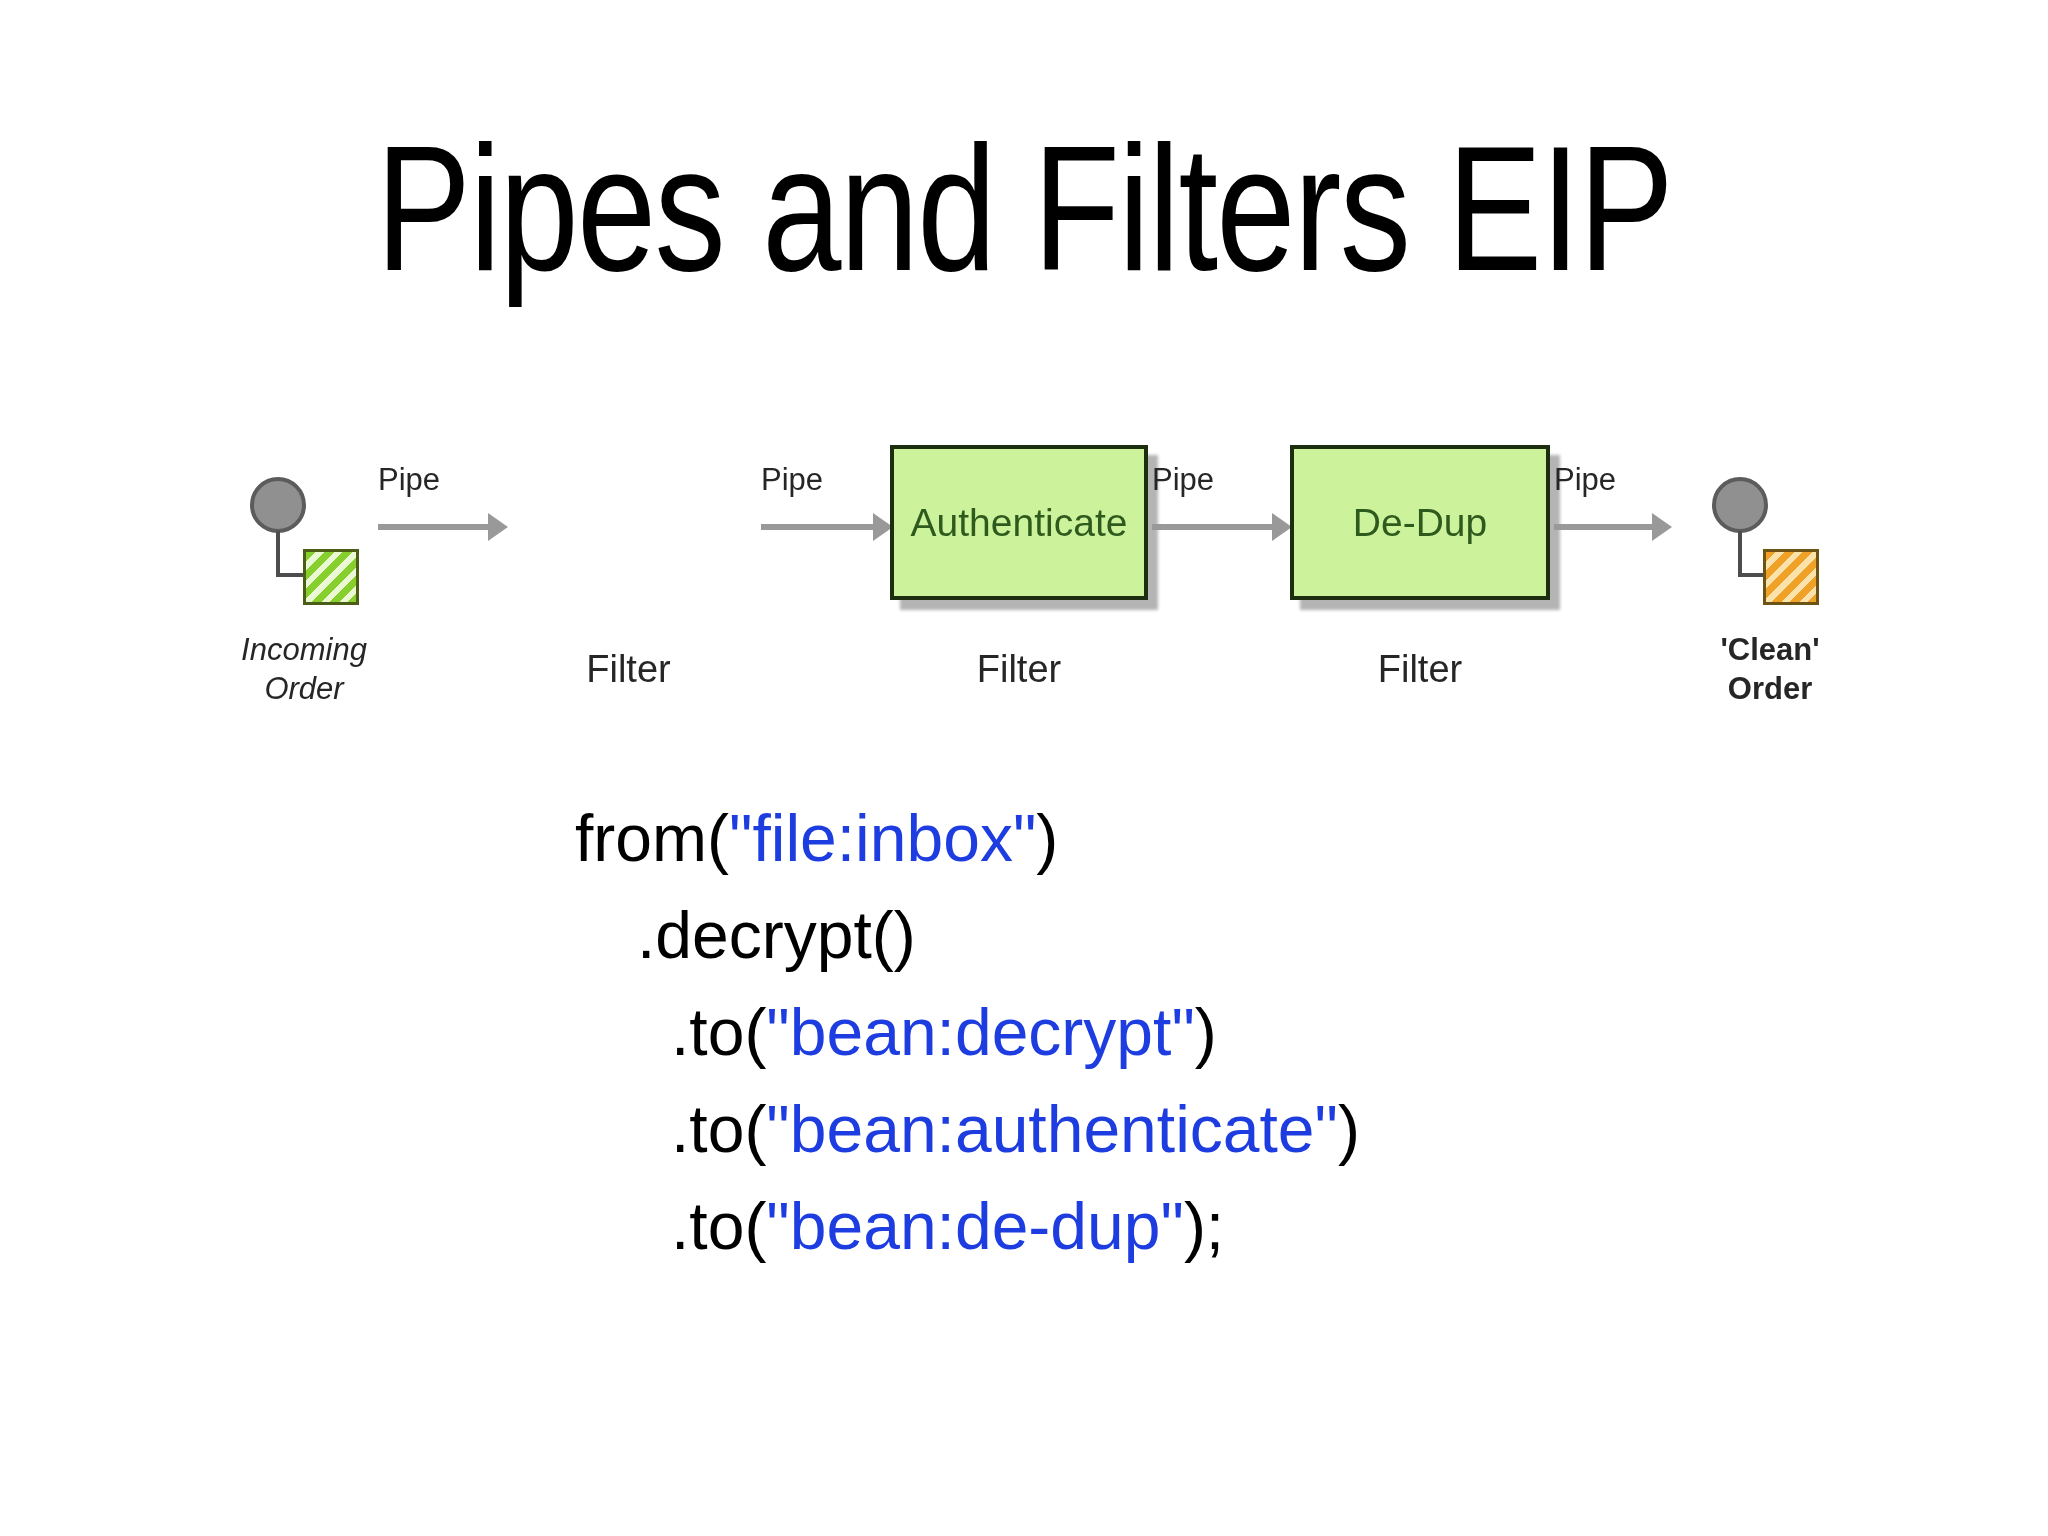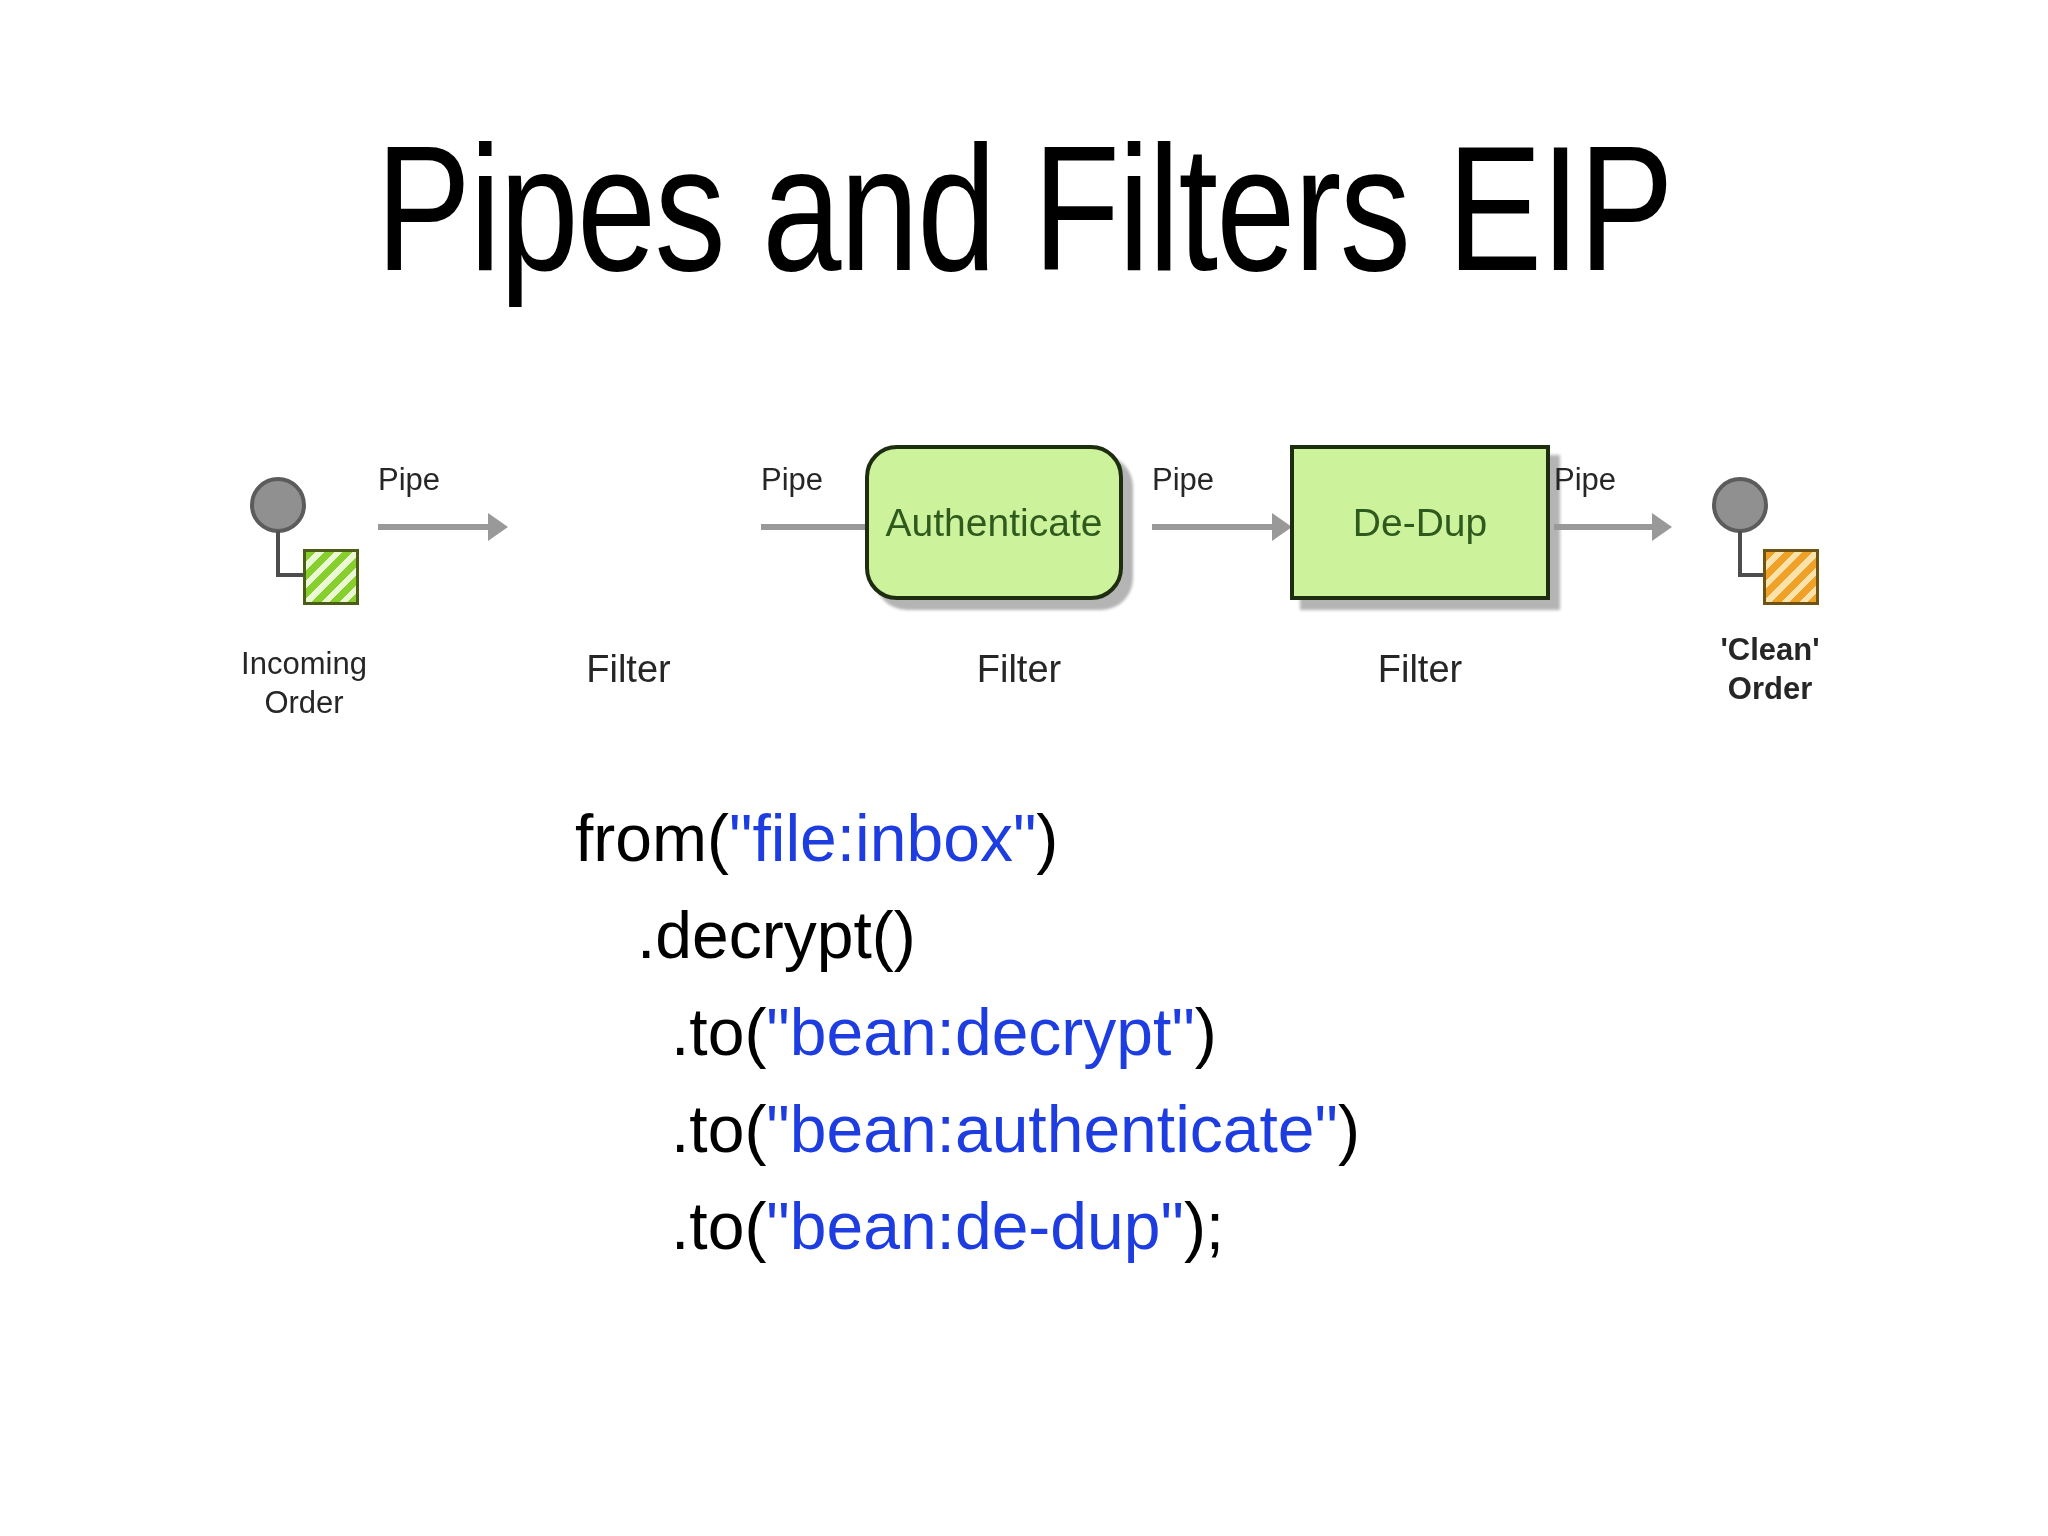--- a/index.html
+++ b/index.html
@@ -29,29 +29,29 @@
   .start-conn-v{left:276px;top:531px;width:4px;height:46px;}
   .start-conn-h{left:276px;top:573px;width:30px;height:4px;}
   .end-conn-v{left:1738px;top:531px;width:4px;height:46px;}
   .end-conn-h{left:1738px;top:573px;width:28px;height:4px;}
   .square{position:absolute;width:50px;height:50px;}
   .green-square{left:303px;top:549px;border:3px solid var(--green_square_border);
     background:repeating-linear-gradient(135deg,var(--green_square_stripe) 0 7px,var(--green_square_bg) 7px 13px);}
   .orange-square{left:1763px;top:549px;border:3px solid var(--orange_square_border);
     background:repeating-linear-gradient(135deg,var(--orange_square_stripe) 0 7px,var(--orange_square_bg) 7px 13px);}
   .node-label{position:absolute;width:220px;text-align:center;font-size:31px;line-height:39px;color:var(--label_text);}
-  .start-label{left:194px;top:644px;}
+  .start-label{left:194px;top:630px;font-style:italic;}
   .end-label{left:1660px;top:630px;font-weight:bold;}
 
   
   .filter-box{position:absolute;top:445px;height:147px;background:var(--box_fill);
       border:4px solid var(--box_border);box-shadow:10px 10px 3px var(--box_shadow);
       display:flex;align-items:center;justify-content:center;}
   .box1{left:500px;width:249px;}
-  .box2{left:865px;width:250px;border-radius:32px;}
+  .box2{left:890px;width:250px;}
   .box3{left:1290px;width:252px;}
   .box-text{font-size:39px;color:var(--box_text);}
   .filter-caption{position:absolute;top:648px;font-size:38px;color:var(--label_text);text-align:center;}
   .cap1{left:500px;width:257px;}
   .cap2{left:890px;width:258px;}
   .cap3{left:1290px;width:260px;}
 
   
   .pipe-line{position:absolute;top:524px;height:6px;background:var(--arrow);}
   .pipe1-line{left:378px;width:110px;}

